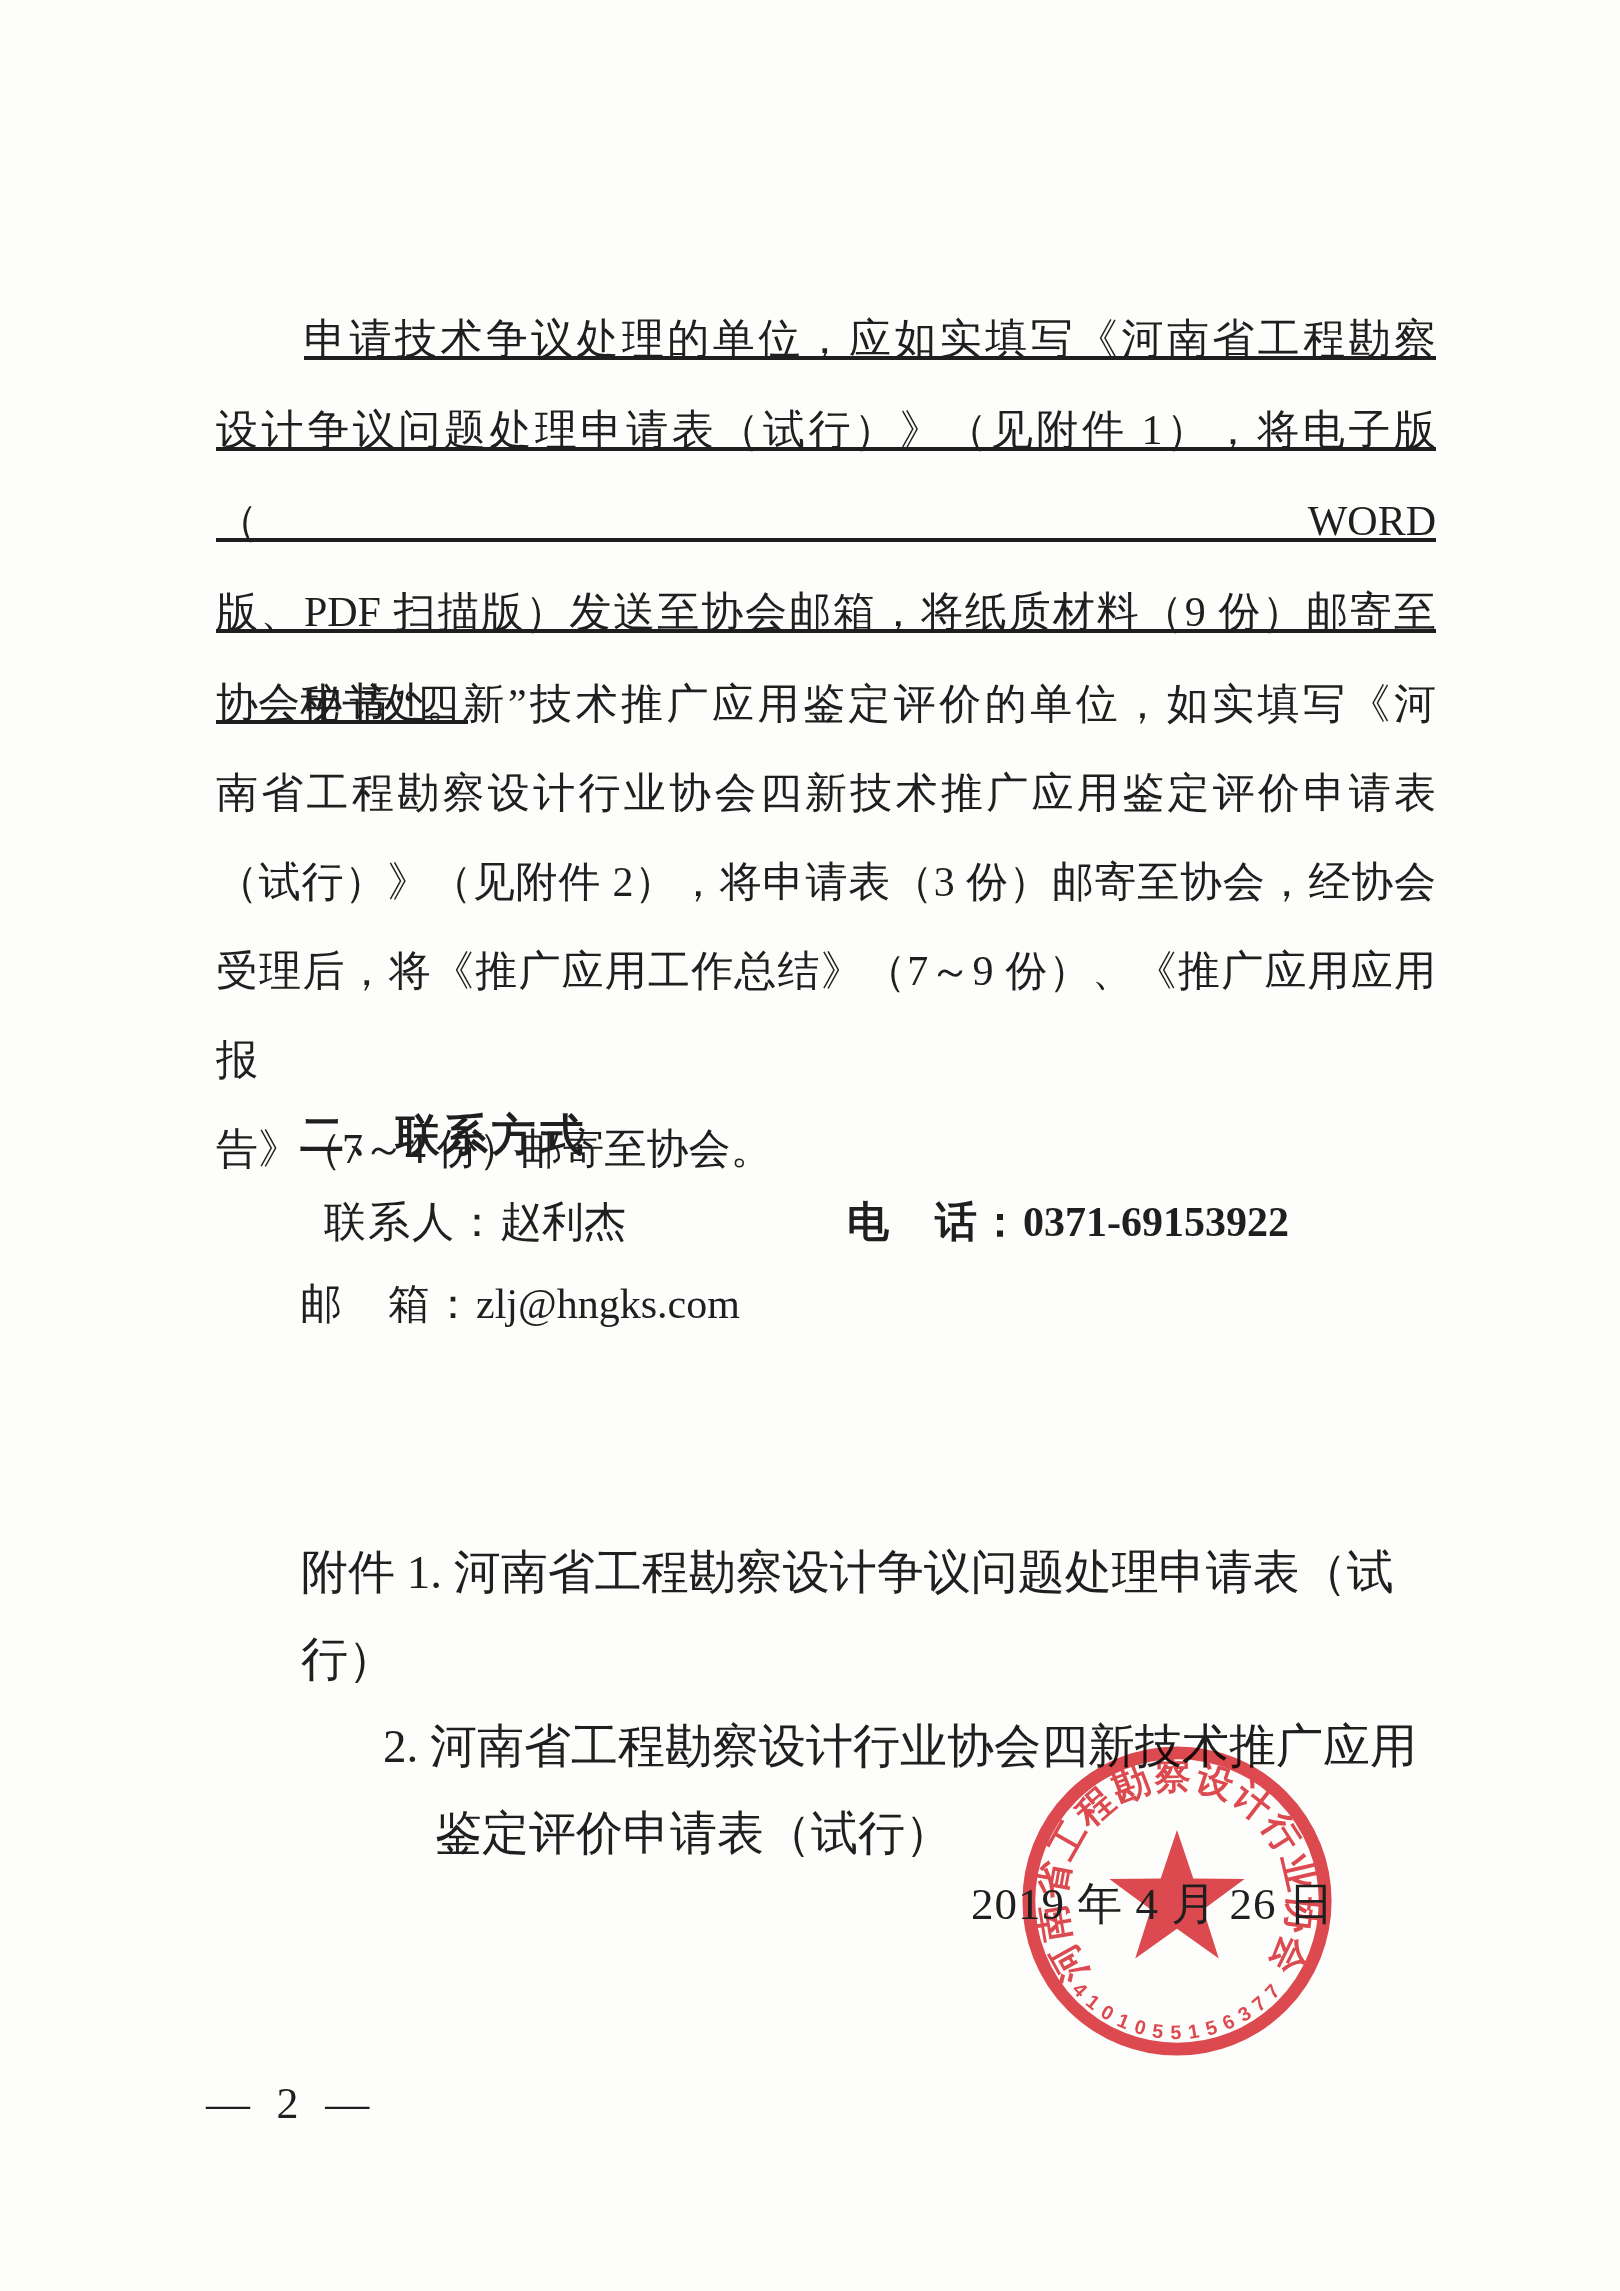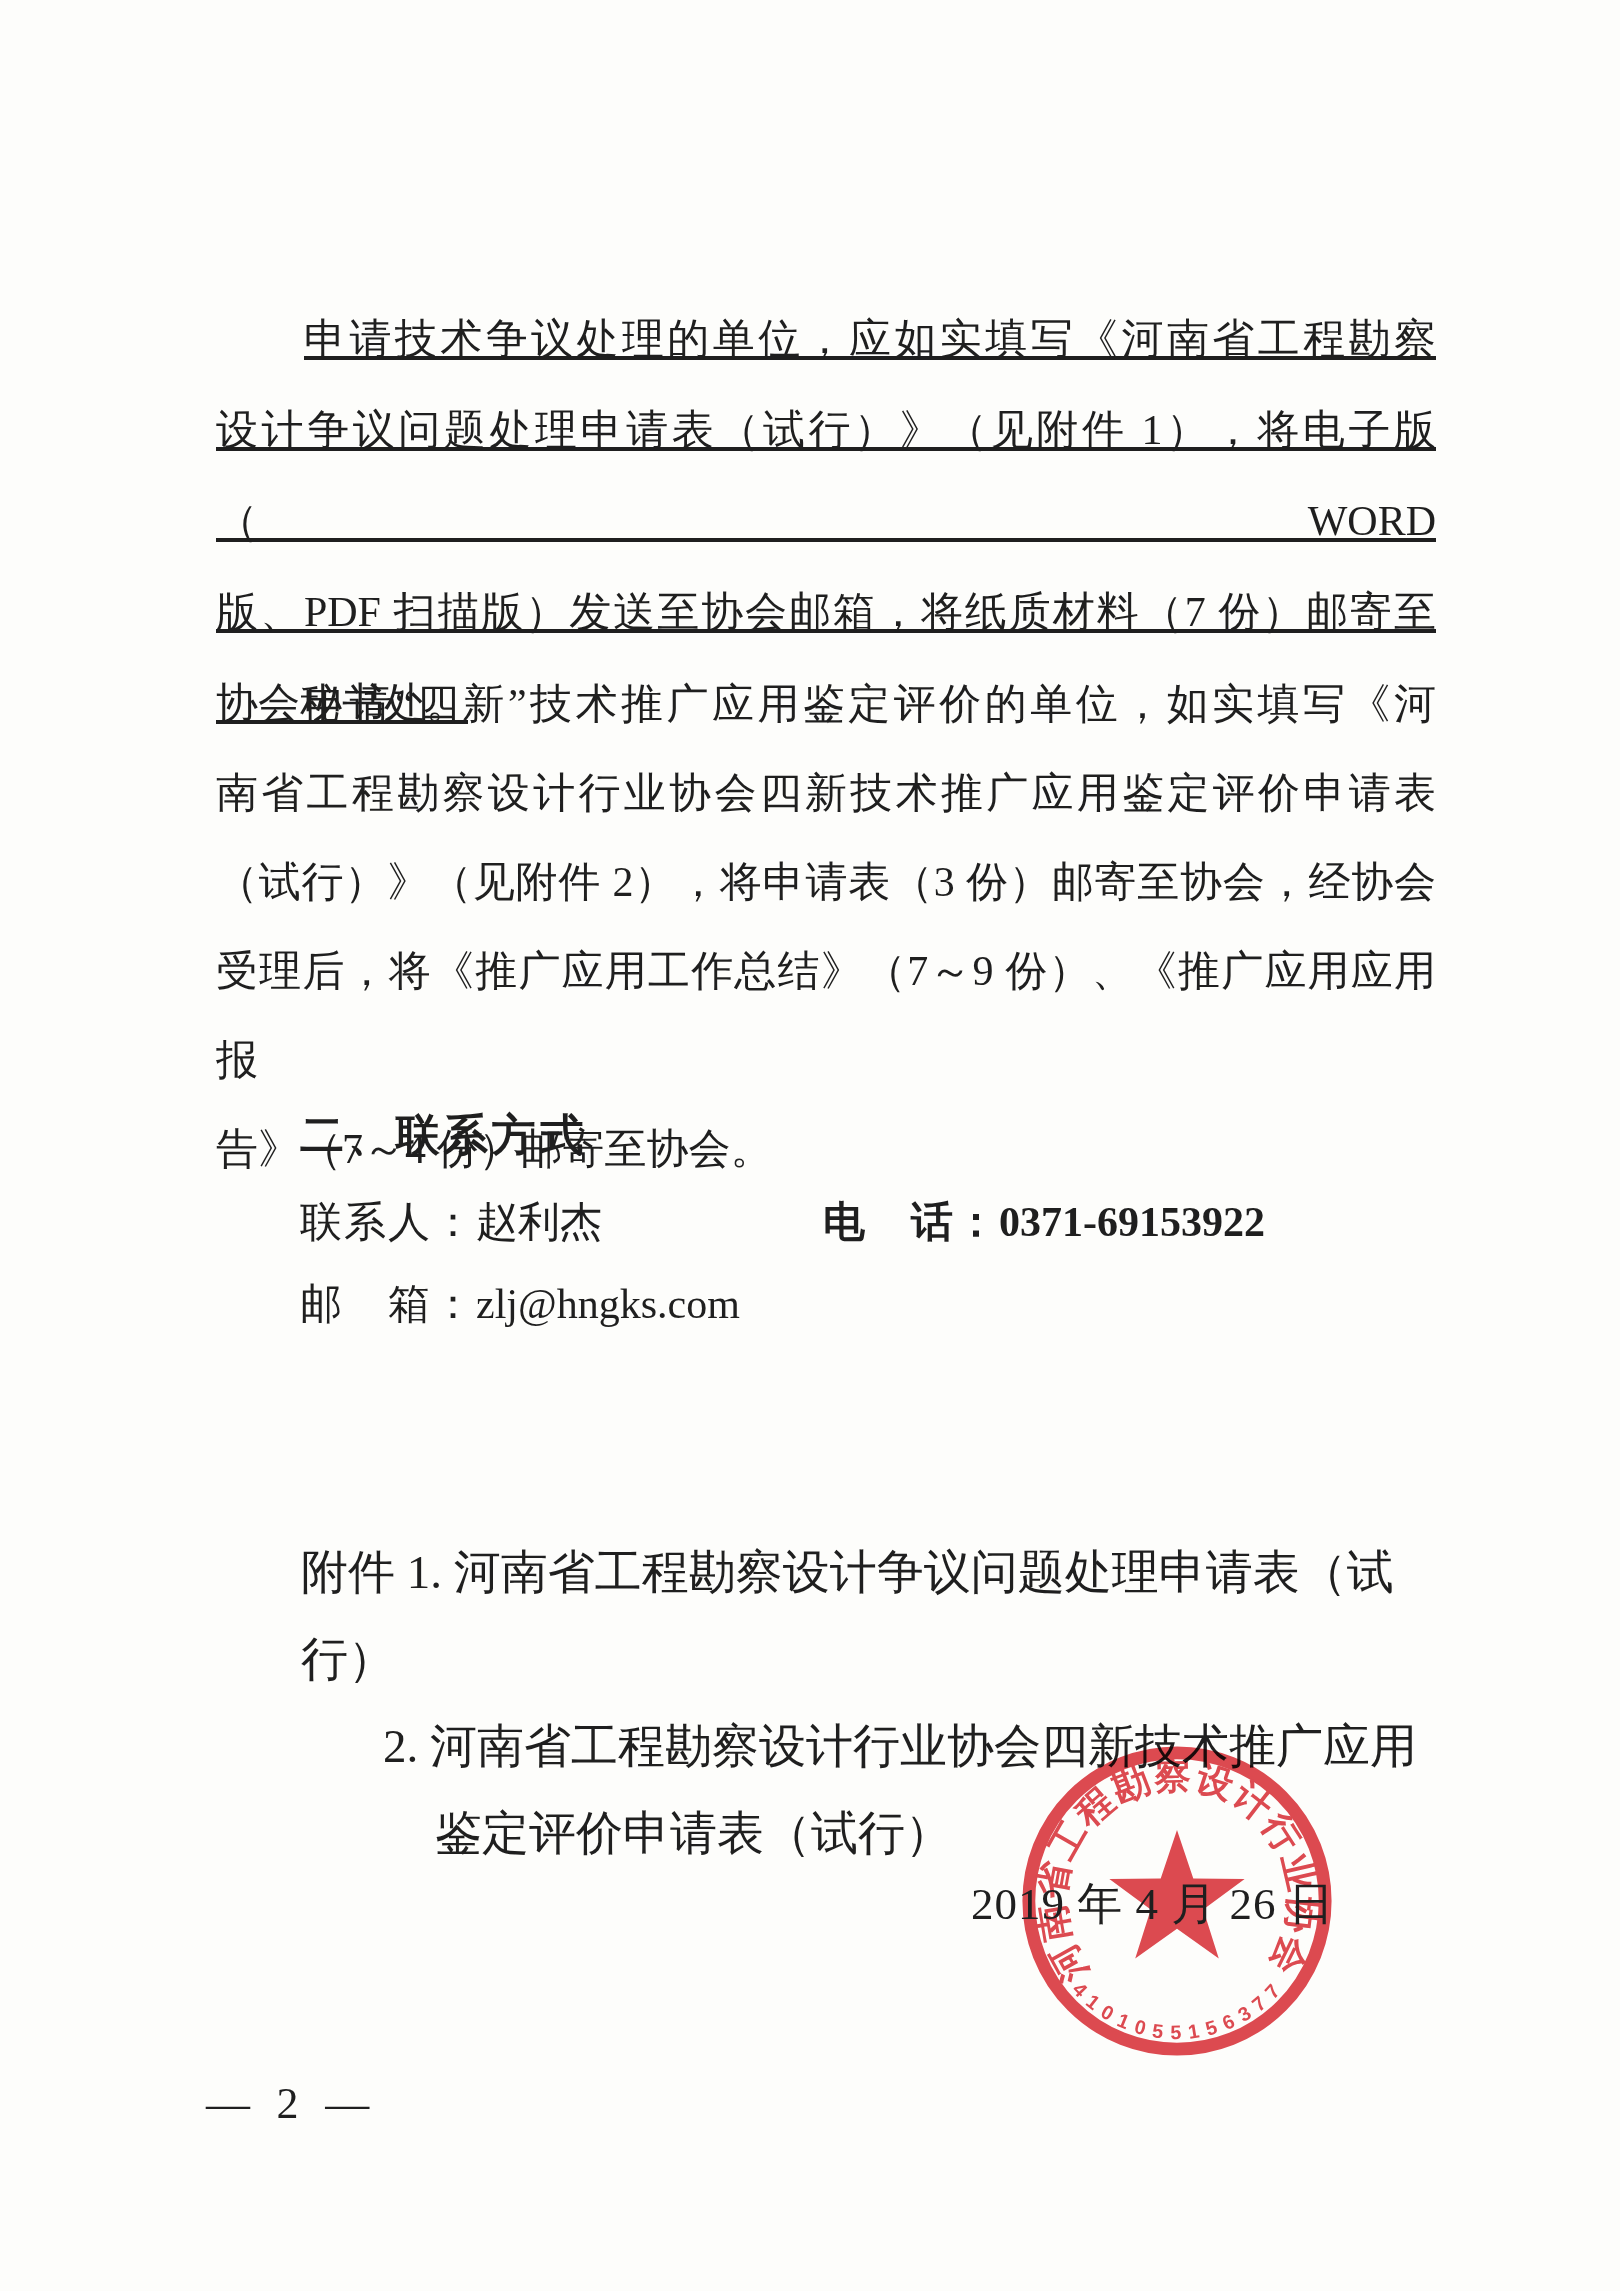--- a/index.html
+++ b/index.html
@@ -43,21 +43,21 @@
     letter-spacing: 3.9px;
   }
   
   .contact-row {
     position: absolute;
     left: 300px;
     width: 1137px;
     font-size: 42px;
     white-space: nowrap;
   }
-  .row-person  { top: 1194px; }
+  .row-person  { top: 1194px; margin-left: 24px; }
   .row-email   { top: 1276px; }
   .row-address { top: 1377px; }
   .phone-group { position: absolute; left: 523px; top: 0; font-weight: bold; }
   .c-label { letter-spacing: 2px; }
   
   .attachments {
     position: absolute;
     left: 301px;
     top: 1529px;
     width: 1137px;
@@ -112,21 +112,21 @@
   }
 </style>
 </head>
 <body>
 
 <div class="page">
 
   <div class="para para-1">
     <div class="jline first">申请技术争议处理的单位，应如实填写《河南省工程勘察</div>
     <div class="jline">设计争议问题处理申请表（试行）》（见附件 1），将电子版（WORD</div>
-    <div class="jline">版、PDF 扫描版）发送至协会邮箱，将纸质材料（7 份）邮寄至</div>
+    <div class="jline">版、PDF 扫描版）发送至协会邮箱，将纸质材料（9 份）邮寄至</div>
     <div class="jline last">协会秘书处。</div>
   </div>
 
   <div class="para para-2">
     <div class="jline first">申请“四新”技术推广应用鉴定评价的单位，如实填写《河</div>
     <div class="jline">南省工程勘察设计行业协会四新技术推广应用鉴定评价申请表</div>
     <div class="jline">（试行）》（见附件 2），将申请表（3 份）邮寄至协会，经协会</div>
     <div class="jline">受理后，将《推广应用工作总结》（7～9 份）、《推广应用应用报</div>
     <div class="jline last">告》（7～4 份）邮寄至协会。</div>
   </div>

